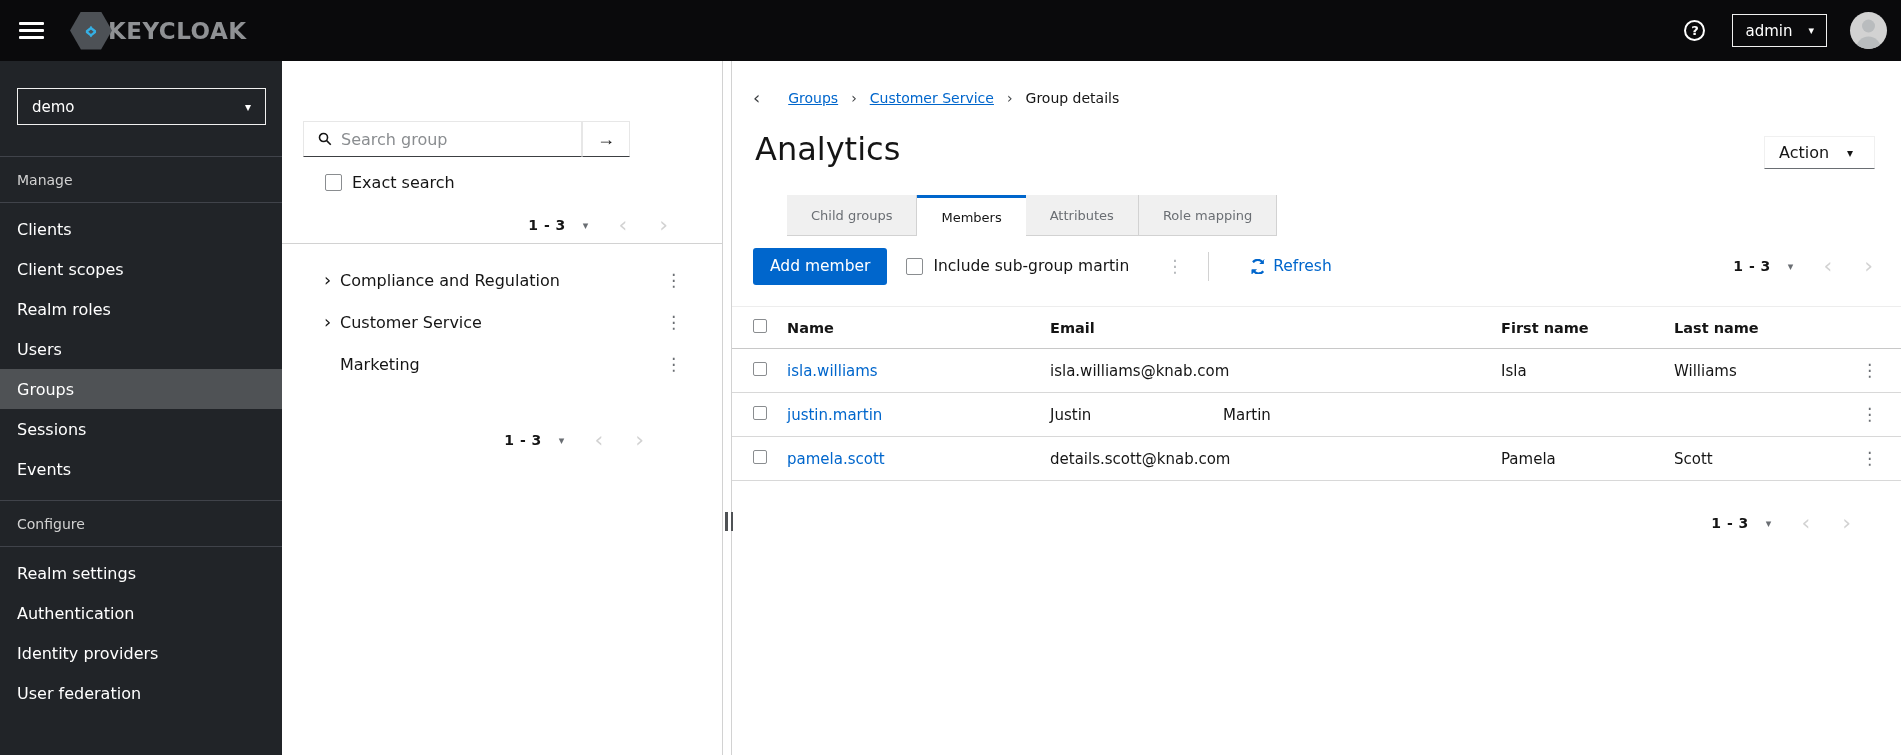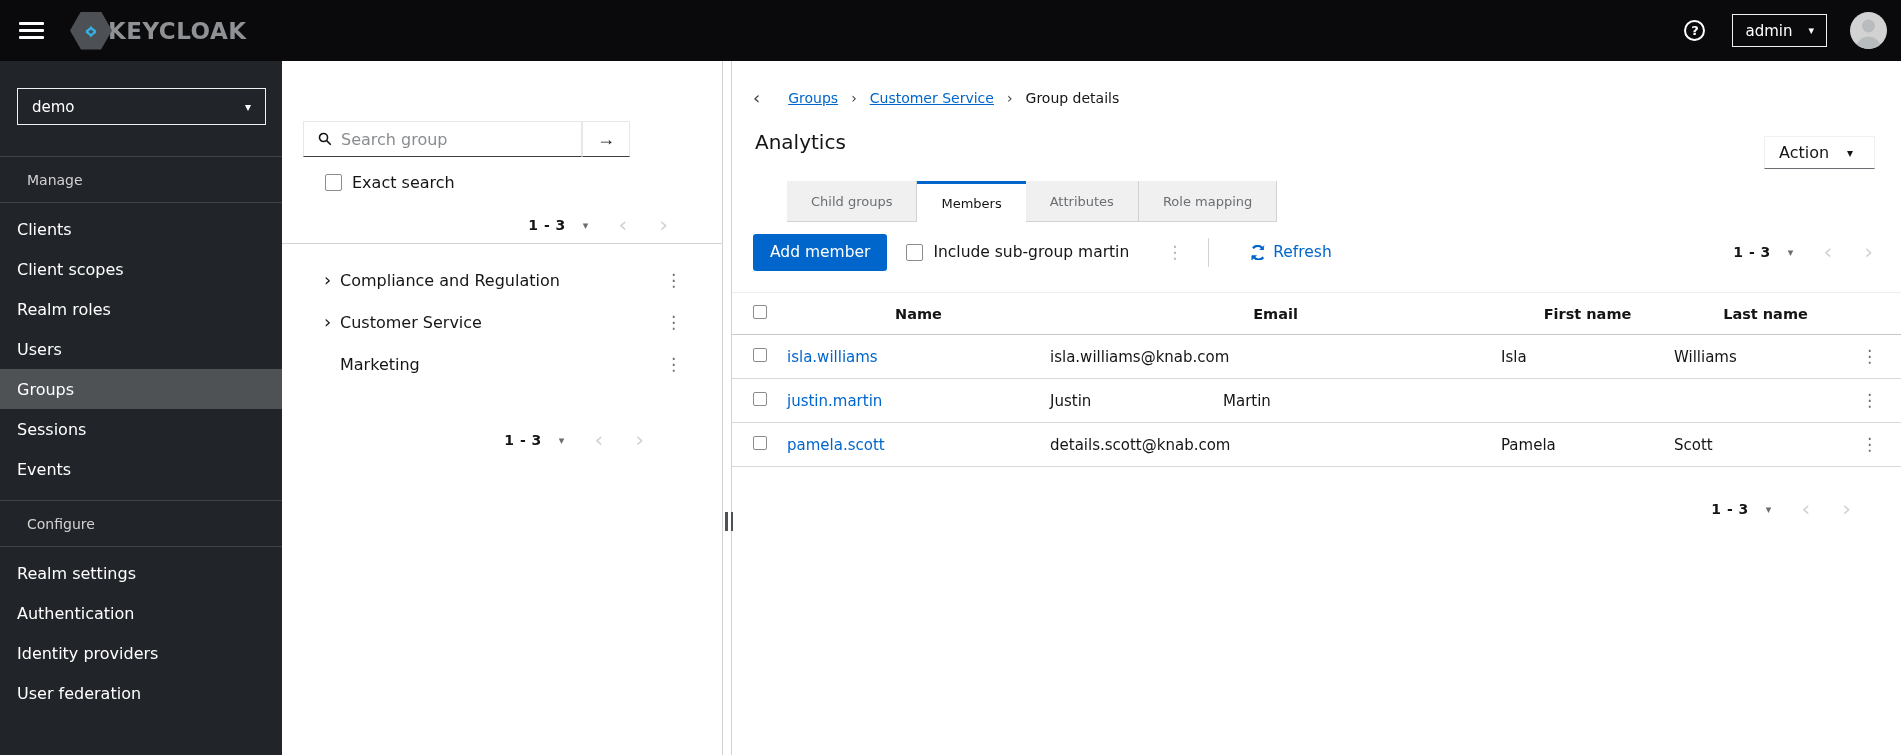--- a/index.html
+++ b/index.html
@@ -25,21 +25,21 @@
   .user-dd .car { margin-left:16px; font-size:11px; }
   .avatar { width:37px; height:37px; border-radius:50%; background:#d2d2d2; margin-left:23px;
     display:flex; align-items:flex-end; justify-content:center; overflow:hidden; cursor:pointer; }
 
   
   .sidenav { position:absolute; left:0; top:61px; width:282px; height:694px; background:#212428; }
   .realm-select { margin:27px 16px 0 17px; height:37px; border:1px solid #f0f0f0;
     display:flex; align-items:center; padding:0 14px; color:#fff; font-size:15px; cursor:pointer; }
   .realm-select .car { margin-left:auto; font-size:12px; }
   .nav-div { border-top:1px solid #40434a; margin-top:31px; }
-  .nav-sec { height:46px; display:flex; align-items:center; padding-left:27px;
+  .nav-sec { height:46px; display:flex; align-items:center; padding-left:17px;
     color:#d2d2d2; font-size:14px; border-bottom:1px solid #40434a; }
   .nav-items { padding-top:6px; }
   .nav-item { height:40px; display:flex; align-items:center; padding-left:17px;
     color:#fff; font-size:16px; cursor:pointer; }
   .nav-item.current { background:#4f5255; }
   .sec2 { margin-top:11px; border-top:1px solid #40434a; }
 
   
   .gpanel { position:absolute; left:282px; top:61px; width:441px; height:694px;
     background:#fff; border-right:1px solid #d2d2d2; }
@@ -75,21 +75,21 @@
     background:#fff; border-left:1px solid #d2d2d2; }
   .grip { position:absolute; left:725px; top:512px; display:flex; cursor:col-resize; z-index:6; }
   .grip i { width:2.5px; height:19px; background:#4f5255; margin-right:3px; display:block; }
 
   
   .crumbs { display:flex; align-items:center; margin:28px 0 0 21px; font-size:14px; color:#151515; }
   .crumb-back { font-size:18px; color:#3c3f42; line-height:1; cursor:pointer; }
   .crumbs a { color:#0066cc; text-decoration:underline; cursor:pointer; }
   .crumb-sep { font-size:14px; color:#3c3f42; margin:0 13px; line-height:1; }
   .crumbs .crumb-back + a { margin-left:28px; }
-  .page-title { font-size:20px; font-weight:500; margin:23px 11px 0 23px; }
+  .page-title { font-size:32px; font-weight:500; margin:23px 11px 0 23px; }
   .actions { position:absolute; right:26px; top:75px; height:33px; min-width:111px;
     background:#fff; border:1px solid #f0f0f0; border-bottom:1px solid #6a6e73;
     display:flex; align-items:center; padding:0 14px; font-size:16px; cursor:pointer; }
   .actions .car { margin-left:18px; font-size:12px; }
   .tabs { display:flex; margin:27px 0 0 55px; }
   .tab { height:41px; display:flex; align-items:center; padding:0 24px; font-size:13px;
     background:#f0f0f0; color:#6a6e73; border-right:1px solid #d2d2d2;
     border-bottom:1px solid #d2d2d2; cursor:pointer; }
   .tab.active { background:#fff; color:#151515; border-top:3px solid #0066cc;
     border-right:0; border-bottom:0; padding-top:0; }
@@ -110,21 +110,21 @@
   .trow { display:flex; align-items:center; border-bottom:1px solid #d8d8d8; padding-left:21px; }
   .trow.head { height:42px; border-bottom:1px solid #c8c8c8; }
   .trow.data { height:44px; }
   .c-sel { width:34px; }
   .cb.sm { width:14px; height:14px; }
   .c-name { width:263px; font-size:15px; }
   .c-email { width:451px; font-size:15px; }
   .c-first { width:173px; font-size:15px; }
   .c-last { width:183px; font-size:15px; }
   .c-act { flex:1; text-align:right; padding-right:23px; }
-  .trow.head .hc { font-weight:bold; font-size:14.5px;text-align:center; }
+  .trow.head .hc { font-weight:bold; font-size:14.5px; }
   .c-name a { color:#0066cc; text-decoration:none; cursor:pointer; }
   .footer-pg { margin-top:24px; padding-right:34px; }
 </style>
 </head>
 <body>
 
 <header class="masthead">
   <div class="burger">
       <div></div>
       <div></div>

